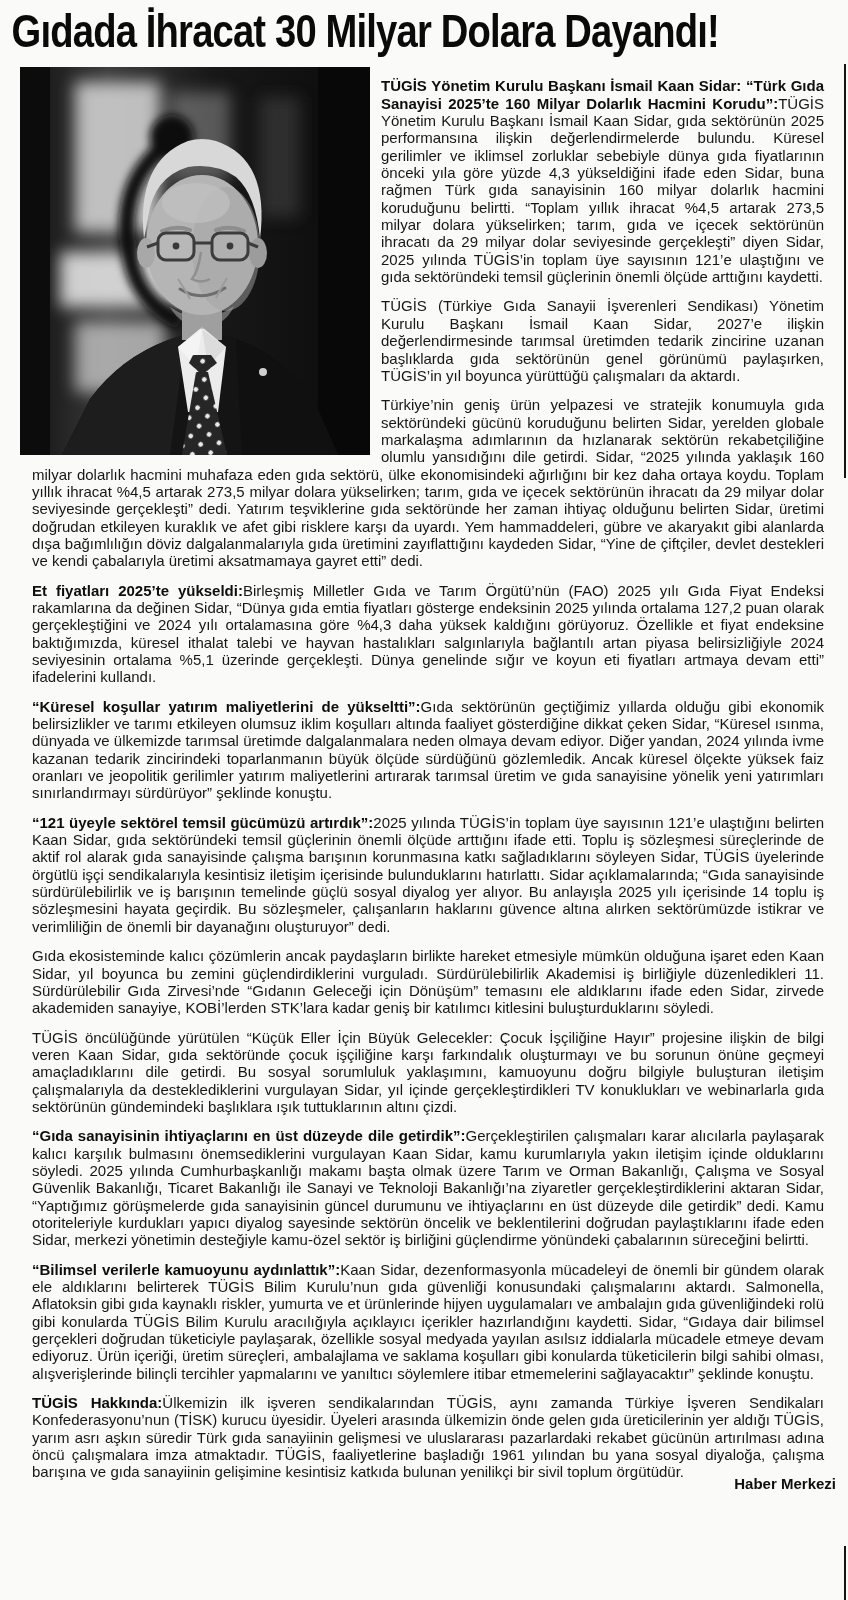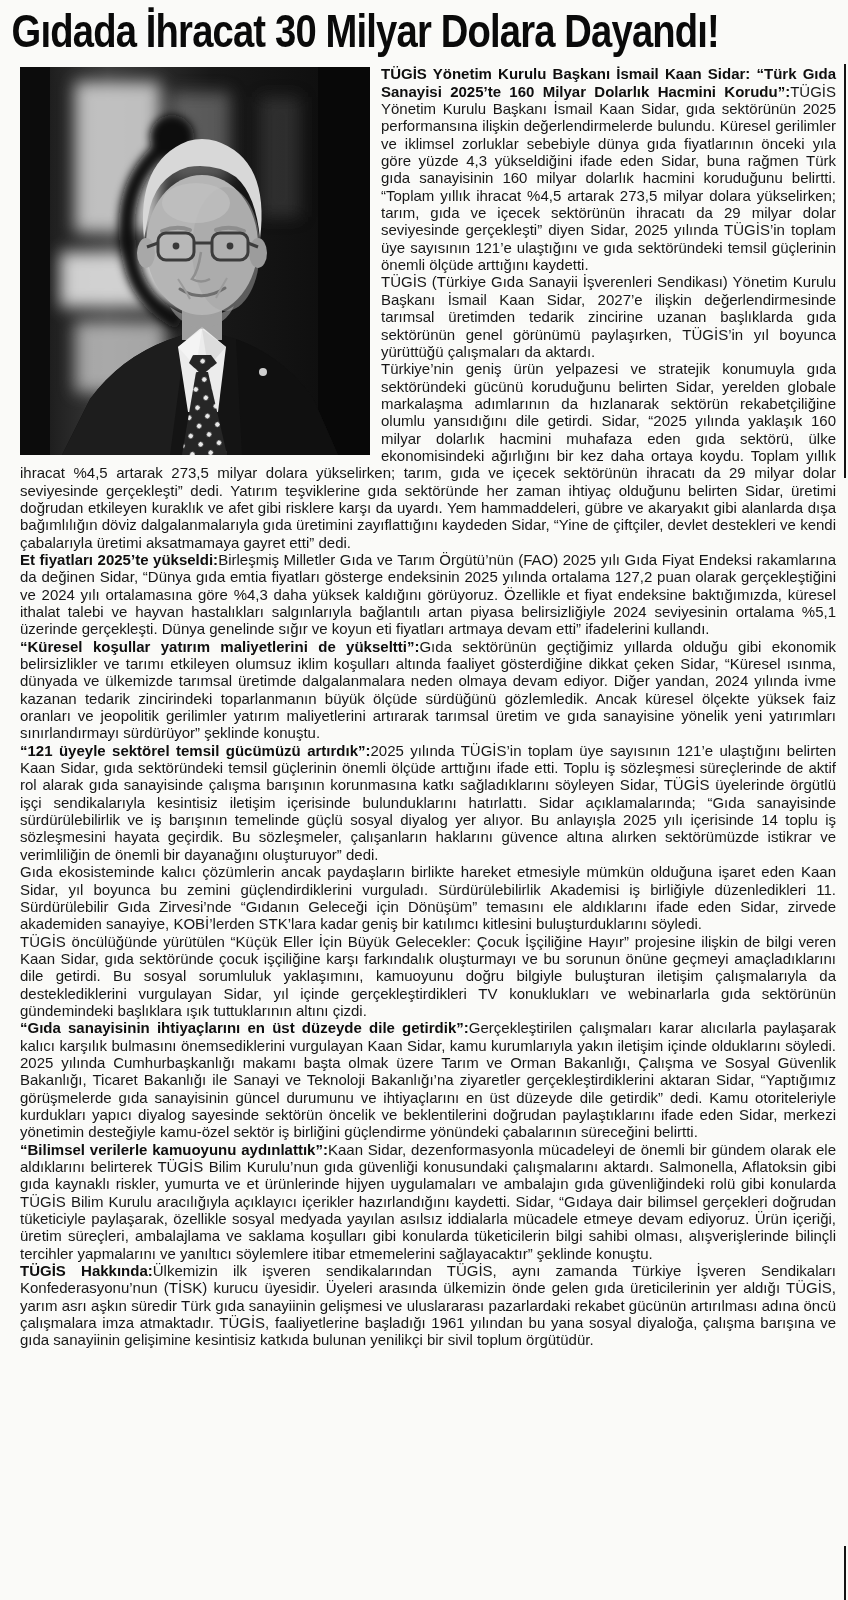--- a/index.html
+++ b/index.html
@@ -30,21 +30,21 @@
     color:#171717;
   }
   .photo {
     float:left;
     width:350px;
     height:388px;
     margin:2px 11px 5px 0;
     background:#111;
   }
   .photo svg { display:block; width:100%; height:100%; }
-  .para { margin:0; }
+  .para { margin:12px; }
   .para b { font-weight:bold; color:#0e0e0e; }
   .byline {
     text-align:right;
     font-weight:bold;
     margin-top:-17.35px;
     color:#0e0e0e;
   }
   .rule-right-top {
     position:absolute; right:2px; top:64px;
     width:2px; height:414px; background:#131313;
@@ -139,13 +139,14 @@
       <p class="para">Türkiye’nin geniş ürün yelpazesi ve stratejik konumuyla gıda sektöründeki gücünü koruduğunu belirten Sidar, yerelden globale markalaşma adımlarının da hızlanarak sektörün rekabetçiliğine olumlu yansıdığını dile getirdi. Sidar, “2025 yılında yaklaşık 160 milyar dolarlık hacmini muhafaza eden gıda sektörü, ülke ekonomisindeki ağırlığını bir kez daha ortaya koydu. Toplam yıllık ihracat %4,5 artarak 273,5 milyar dolara yükselirken; tarım, gıda ve içecek sektörünün ihracatı da 29 milyar dolar seviyesinde gerçekleşti” dedi. Yatırım teşviklerine gıda sektöründe her zaman ihtiyaç olduğunu belirten Sidar, üretimi doğrudan etkileyen kuraklık ve afet gibi risklere karşı da uyardı. Yem hammaddeleri, gübre ve akaryakıt gibi alanlarda dışa bağımlılığın döviz dalgalanmalarıyla gıda üretimini zayıflattığını kaydeden Sidar, “Yine de çiftçiler, devlet destekleri ve kendi çabalarıyla üretimi aksatmamaya gayret etti” dedi.</p>
       <p class="para"><b>Et fiyatları 2025’te yükseldi:</b>Birleşmiş Milletler Gıda ve Tarım Örgütü’nün (FAO) 2025 yılı Gıda Fiyat Endeksi rakamlarına da değinen Sidar, “Dünya gıda emtia fiyatları gösterge endeksinin 2025 yılında ortalama 127,2 puan olarak gerçekleştiğini ve 2024 yılı ortalamasına göre %4,3 daha yüksek kaldığını görüyoruz. Özellikle et fiyat endeksine baktığımızda, küresel ithalat talebi ve hayvan hastalıkları salgınlarıyla bağlantılı artan piyasa belirsizliğiyle 2024 seviyesinin ortalama %5,1 üzerinde gerçekleşti. Dünya genelinde sığır ve koyun eti fiyatları artmaya devam etti” ifadelerini kullandı.</p>
       <p class="para"><b>“Küresel koşullar yatırım maliyetlerini de yükseltti”:</b>Gıda sektörünün geçtiğimiz yıllarda olduğu gibi ekonomik belirsizlikler ve tarımı etkileyen olumsuz iklim koşulları altında faaliyet gösterdiğine dikkat çeken Sidar, “Küresel ısınma, dünyada ve ülkemizde tarımsal üretimde dalgalanmalara neden olmaya devam ediyor. Diğer yandan, 2024 yılında ivme kazanan tedarik zincirindeki toparlanmanın büyük ölçüde sürdüğünü gözlemledik. Ancak küresel ölçekte yüksek faiz oranları ve jeopolitik gerilimler yatırım maliyetlerini artırarak tarımsal üretim ve gıda sanayisine yönelik yeni yatırımları sınırlandırmayı sürdürüyor” şeklinde konuştu.</p>
       <p class="para"><b>“121 üyeyle sektörel temsil gücümüzü artırdık”:</b>2025 yılında TÜGİS’in toplam üye sayısının 121’e ulaştığını belirten Kaan Sidar, gıda sektöründeki temsil güçlerinin önemli ölçüde arttığını ifade etti. Toplu iş sözleşmesi süreçlerinde de aktif rol alarak gıda sanayisinde çalışma barışının korunmasına katkı sağladıklarını söyleyen Sidar, TÜGİS üyelerinde örgütlü işçi sendikalarıyla kesintisiz iletişim içerisinde bulunduklarını hatırlattı. Sidar açıklamalarında; “Gıda sanayisinde sürdürülebilirlik ve iş barışının temelinde güçlü sosyal diyalog yer alıyor. Bu anlayışla 2025 yılı içerisinde 14 toplu iş sözleşmesini hayata geçirdik. Bu sözleşmeler, çalışanların haklarını güvence altına alırken sektörümüzde istikrar ve verimliliğin de önemli bir dayanağını oluşturuyor” dedi.</p>
       <p class="para">Gıda ekosisteminde kalıcı çözümlerin ancak paydaşların birlikte hareket etmesiyle mümkün olduğuna işaret eden Kaan Sidar, yıl boyunca bu zemini güçlendirdiklerini vurguladı. Sürdürülebilirlik Akademisi iş birliğiyle düzenledikleri 11. Sürdürülebilir Gıda Zirvesi’nde “Gıdanın Geleceği için Dönüşüm” temasını ele aldıklarını ifade eden Sidar, zirvede akademiden sanayiye, KOBİ’lerden STK’lara kadar geniş bir katılımcı kitlesini buluşturduklarını söyledi.</p>
       <p class="para">TÜGİS öncülüğünde yürütülen “Küçük Eller İçin Büyük Gelecekler: Çocuk İşçiliğine Hayır” projesine ilişkin de bilgi veren Kaan Sidar, gıda sektöründe çocuk işçiliğine karşı farkındalık oluşturmayı ve bu sorunun önüne geçmeyi amaçladıklarını dile getirdi. Bu sosyal sorumluluk yaklaşımını, kamuoyunu doğru bilgiyle buluşturan iletişim çalışmalarıyla da desteklediklerini vurgulayan Sidar, yıl içinde gerçekleştirdikleri TV konuklukları ve webinarlarla gıda sektörünün gündemindeki başlıklara ışık tuttuklarının altını çizdi.</p>
       <p class="para"><b>“Gıda sanayisinin ihtiyaçlarını en üst düzeyde dile getirdik”:</b>Gerçekleştirilen çalışmaları karar alıcılarla paylaşarak kalıcı karşılık bulmasını önemsediklerini vurgulayan Kaan Sidar, kamu kurumlarıyla yakın iletişim içinde olduklarını söyledi. 2025 yılında Cumhurbaşkanlığı makamı başta olmak üzere Tarım ve Orman Bakanlığı, Çalışma ve Sosyal Güvenlik Bakanlığı, Ticaret Bakanlığı ile Sanayi ve Teknoloji Bakanlığı’na ziyaretler gerçekleştirdiklerini aktaran Sidar, “Yaptığımız görüşmelerde gıda sanayisinin güncel durumunu ve ihtiyaçlarını en üst düzeyde dile getirdik” dedi. Kamu otoriteleriyle kurdukları yapıcı diyalog sayesinde sektörün öncelik ve beklentilerini doğrudan paylaştıklarını ifade eden Sidar, merkezi yönetimin desteğiyle kamu-özel sektör iş birliğini güçlendirme yönündeki çabalarının süreceğini belirtti.</p>
       <p class="para"><b>“Bilimsel verilerle kamuoyunu aydınlattık”:</b>Kaan Sidar, dezenformasyonla mücadeleyi de önemli bir gündem olarak ele aldıklarını belirterek TÜGİS Bilim Kurulu’nun gıda güvenliği konusundaki çalışmalarını aktardı. Salmonella, Aflatoksin gibi gıda kaynaklı riskler, yumurta ve et ürünlerinde hijyen uygulamaları ve ambalajın gıda güvenliğindeki rolü gibi konularda TÜGİS Bilim Kurulu aracılığıyla açıklayıcı içerikler hazırlandığını kaydetti. Sidar, “Gıdaya dair bilimsel gerçekleri doğrudan tüketiciyle paylaşarak, özellikle sosyal medyada yayılan asılsız iddialarla mücadele etmeye devam ediyoruz. Ürün içeriği, üretim süreçleri, ambalajlama ve saklama koşulları gibi konularda tüketicilerin bilgi sahibi olması, alışverişlerinde bilinçli tercihler yapmalarını ve yanıltıcı söylemlere itibar etmemelerini sağlayacaktır” şeklinde konuştu.</p>
       <p class="para"><b>TÜGİS Hakkında:</b>Ülkemizin ilk işveren sendikalarından TÜGİS, aynı zamanda Türkiye İşveren Sendikaları Konfederasyonu’nun (TİSK) kurucu üyesidir. Üyeleri arasında ülkemizin önde gelen gıda üreticilerinin yer aldığı TÜGİS, yarım asrı aşkın süredir Türk gıda sanayiinin gelişmesi ve uluslararası pazarlardaki rekabet gücünün artırılması adına öncü çalışmalara imza atmaktadır. TÜGİS, faaliyetlerine başladığı 1961 yılından bu yana sosyal diyaloğa, çalışma barışına ve gıda sanayiinin gelişimine kesintisiz katkıda bulunan yenilikçi bir sivil toplum örgütüdür.</p>
     </div>
+  <p class="byline">Haber Merkezi</p>
 </div>
 
 </body></html>

